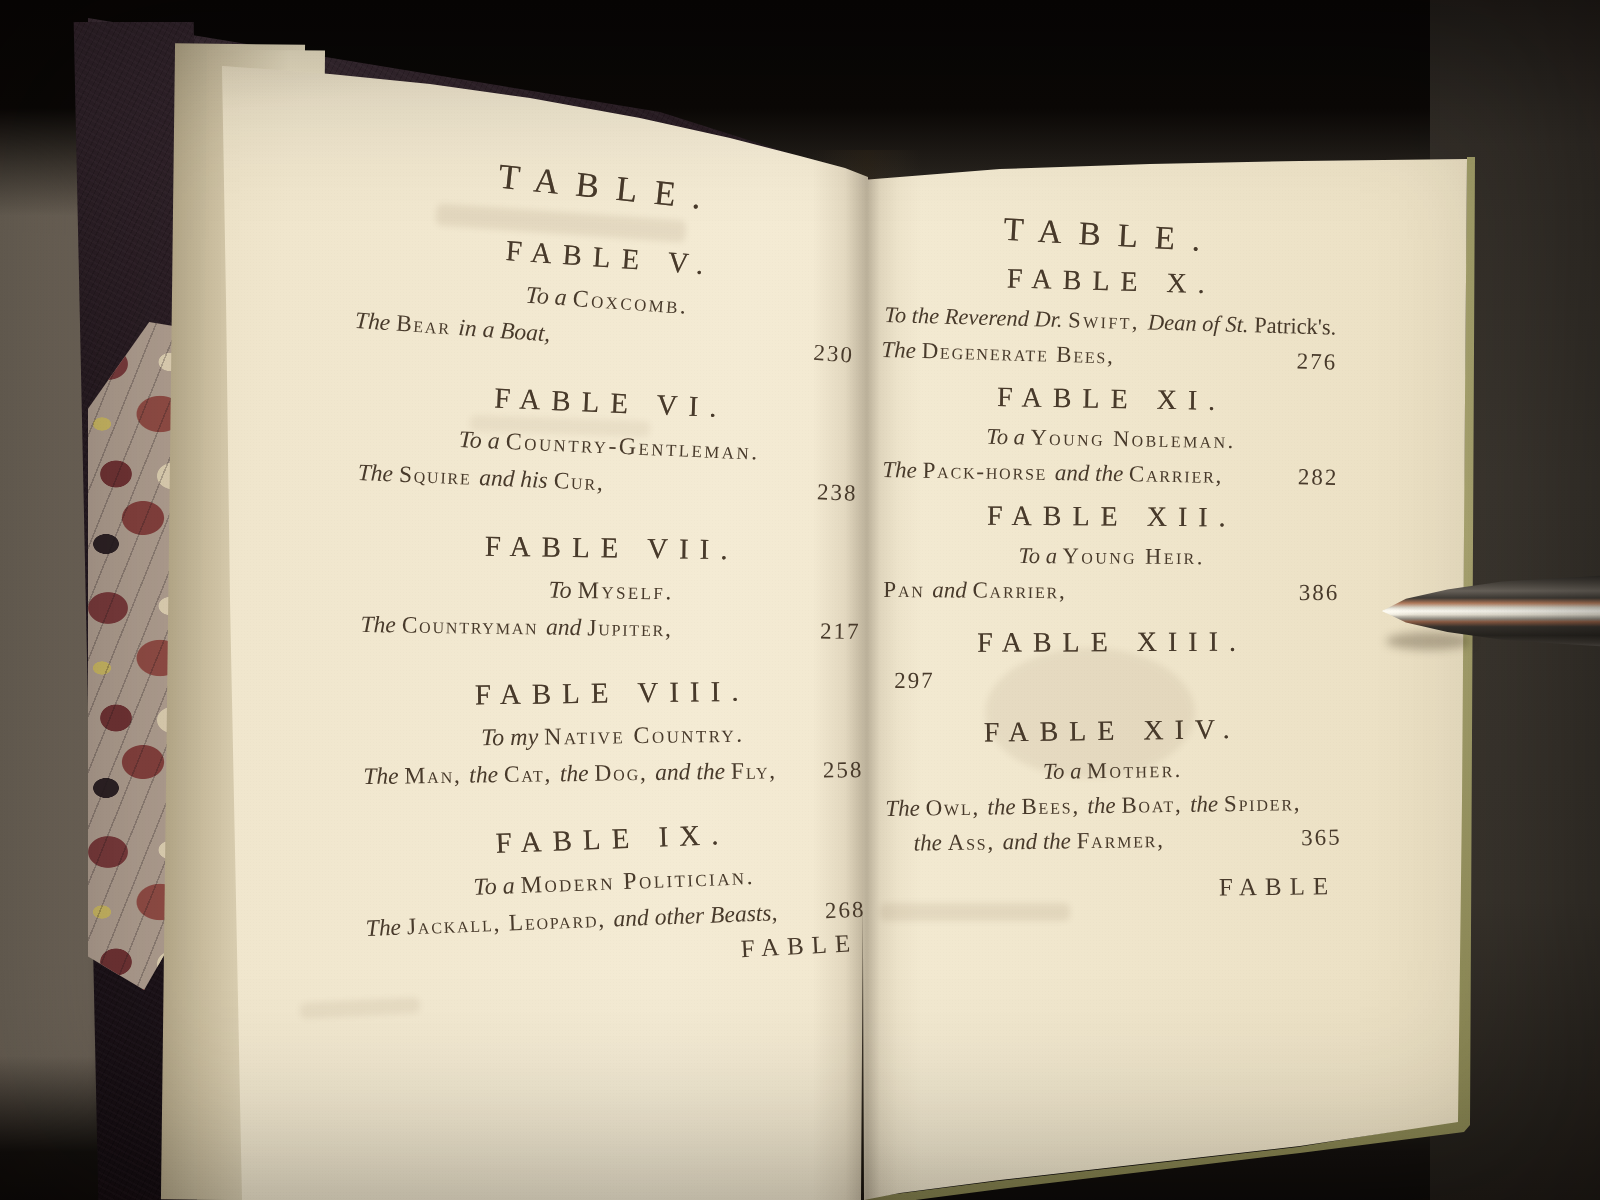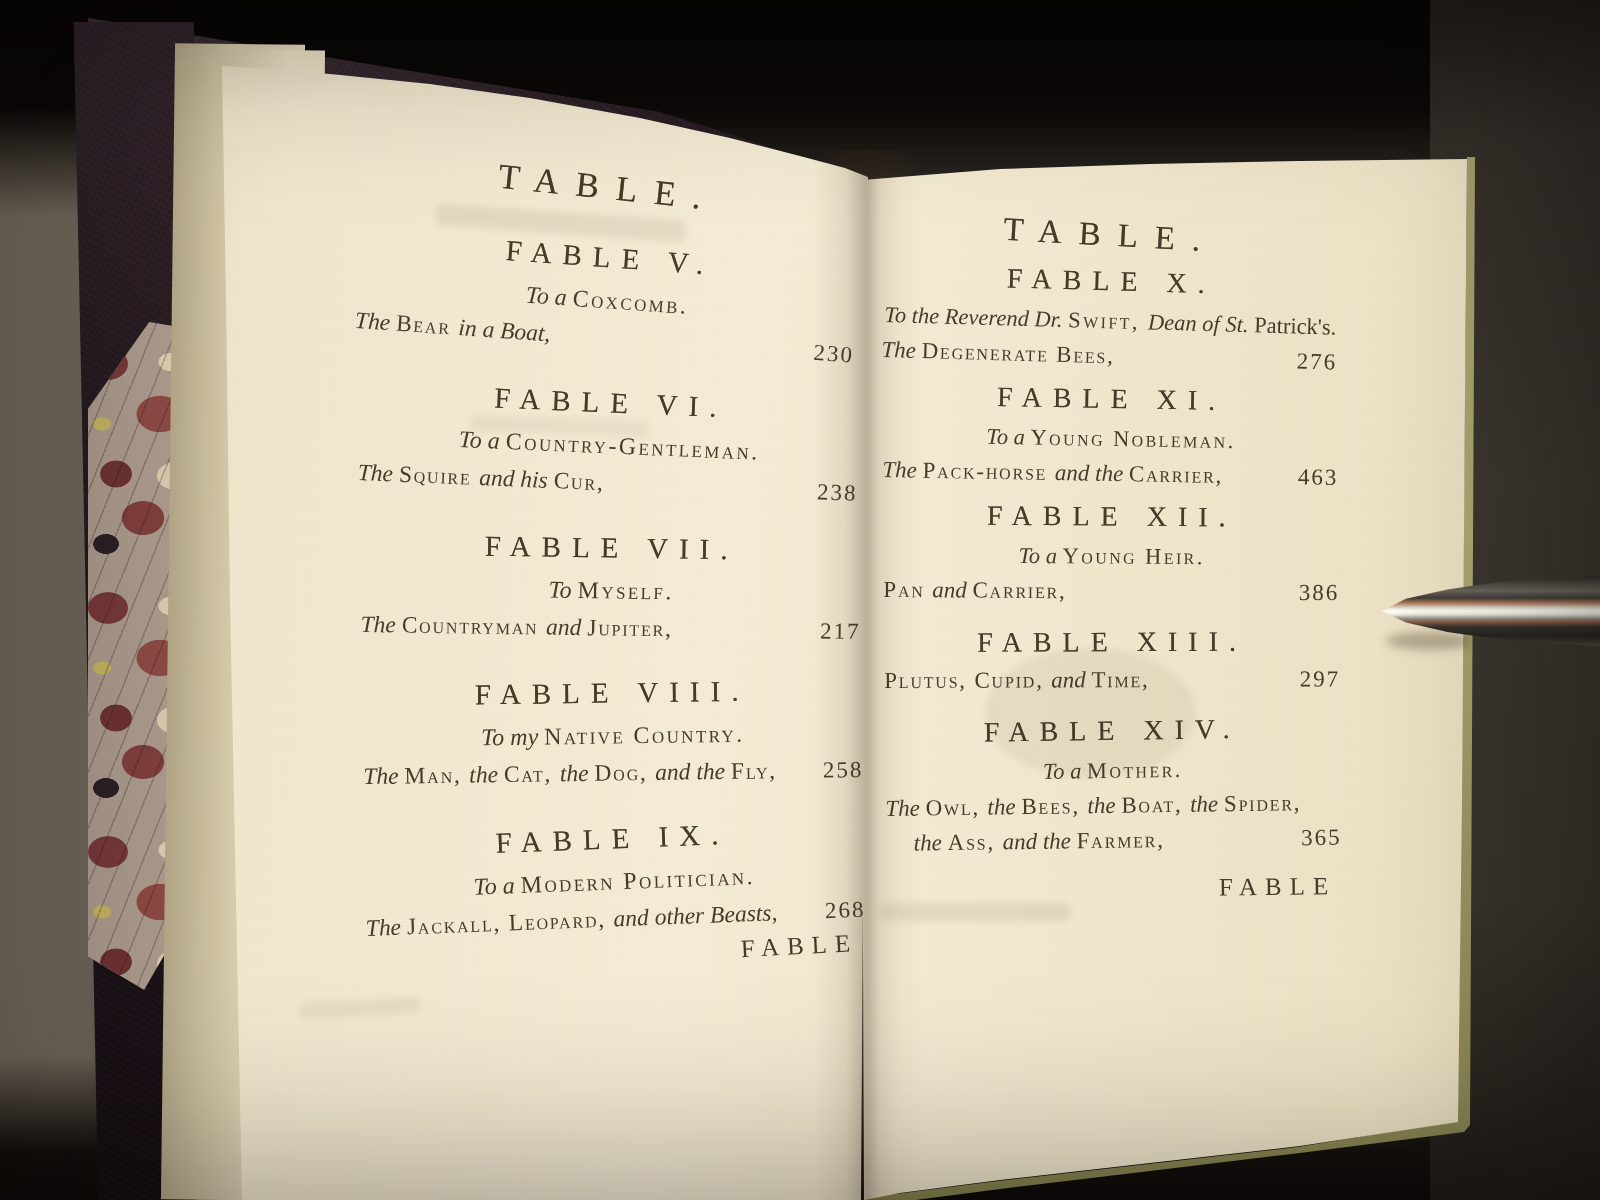--- a/index.html
+++ b/index.html
@@ -222,35 +222,34 @@
           <div class="title-row">
             <div class="title-text"><span class="seg-i">The </span><span class="seg-sc">Degenerate Bees,</span></div>
             <div class="pageno">276</div>
           </div>
         </div>
         <div class="entry">
           <div class="fable-heading">FABLE XI.</div>
           <div class="dedication"><span class="seg-i">To a </span><span class="seg-sc">Young Nobleman.</span></div>
           <div class="title-row">
             <div class="title-text"><span class="seg-i">The </span><span class="seg-sc">Pack-horse </span><span class="seg-i">and the </span><span class="seg-sc">Carrier,</span></div>
-            <div class="pageno">463</div>
+            <div class="pageno">282</div>
           </div>
         </div>
         <div class="entry">
           <div class="fable-heading">FABLE XII.</div>
           <div class="dedication"><span class="seg-i">To a </span><span class="seg-sc">Young Heir.</span></div>
           <div class="title-row">
             <div class="title-text"><span class="seg-sc">Pan </span><span class="seg-i">and </span><span class="seg-sc">Carrier,</span></div>
             <div class="pageno">386</div>
           </div>
         </div>
         <div class="entry">
           <div class="fable-heading">FABLE XIII.</div>
           <div class="title-row">
-            <div class="title-text"><span class="seg-sc">Plutus, Cupid, </span><span class="seg-i">and </span><span class="seg-sc">Time,</span></div>
             <div class="pageno">297</div>
           </div>
         </div>
         <div class="entry">
           <div class="fable-heading">FABLE XIV.</div>
           <div class="dedication"><span class="seg-i">To a </span><span class="seg-sc">Mother.</span></div>
           <div class="title-row">
             <div class="title-text"><span class="seg-i">The </span><span class="seg-sc">Owl, </span><span class="seg-i">the </span><span class="seg-sc">Bees, </span><span class="seg-i">the </span><span class="seg-sc">Boat, </span><span class="seg-i">the </span><span class="seg-sc">Spider,</span></div>
             <div class="pageno"></div>
           </div>

